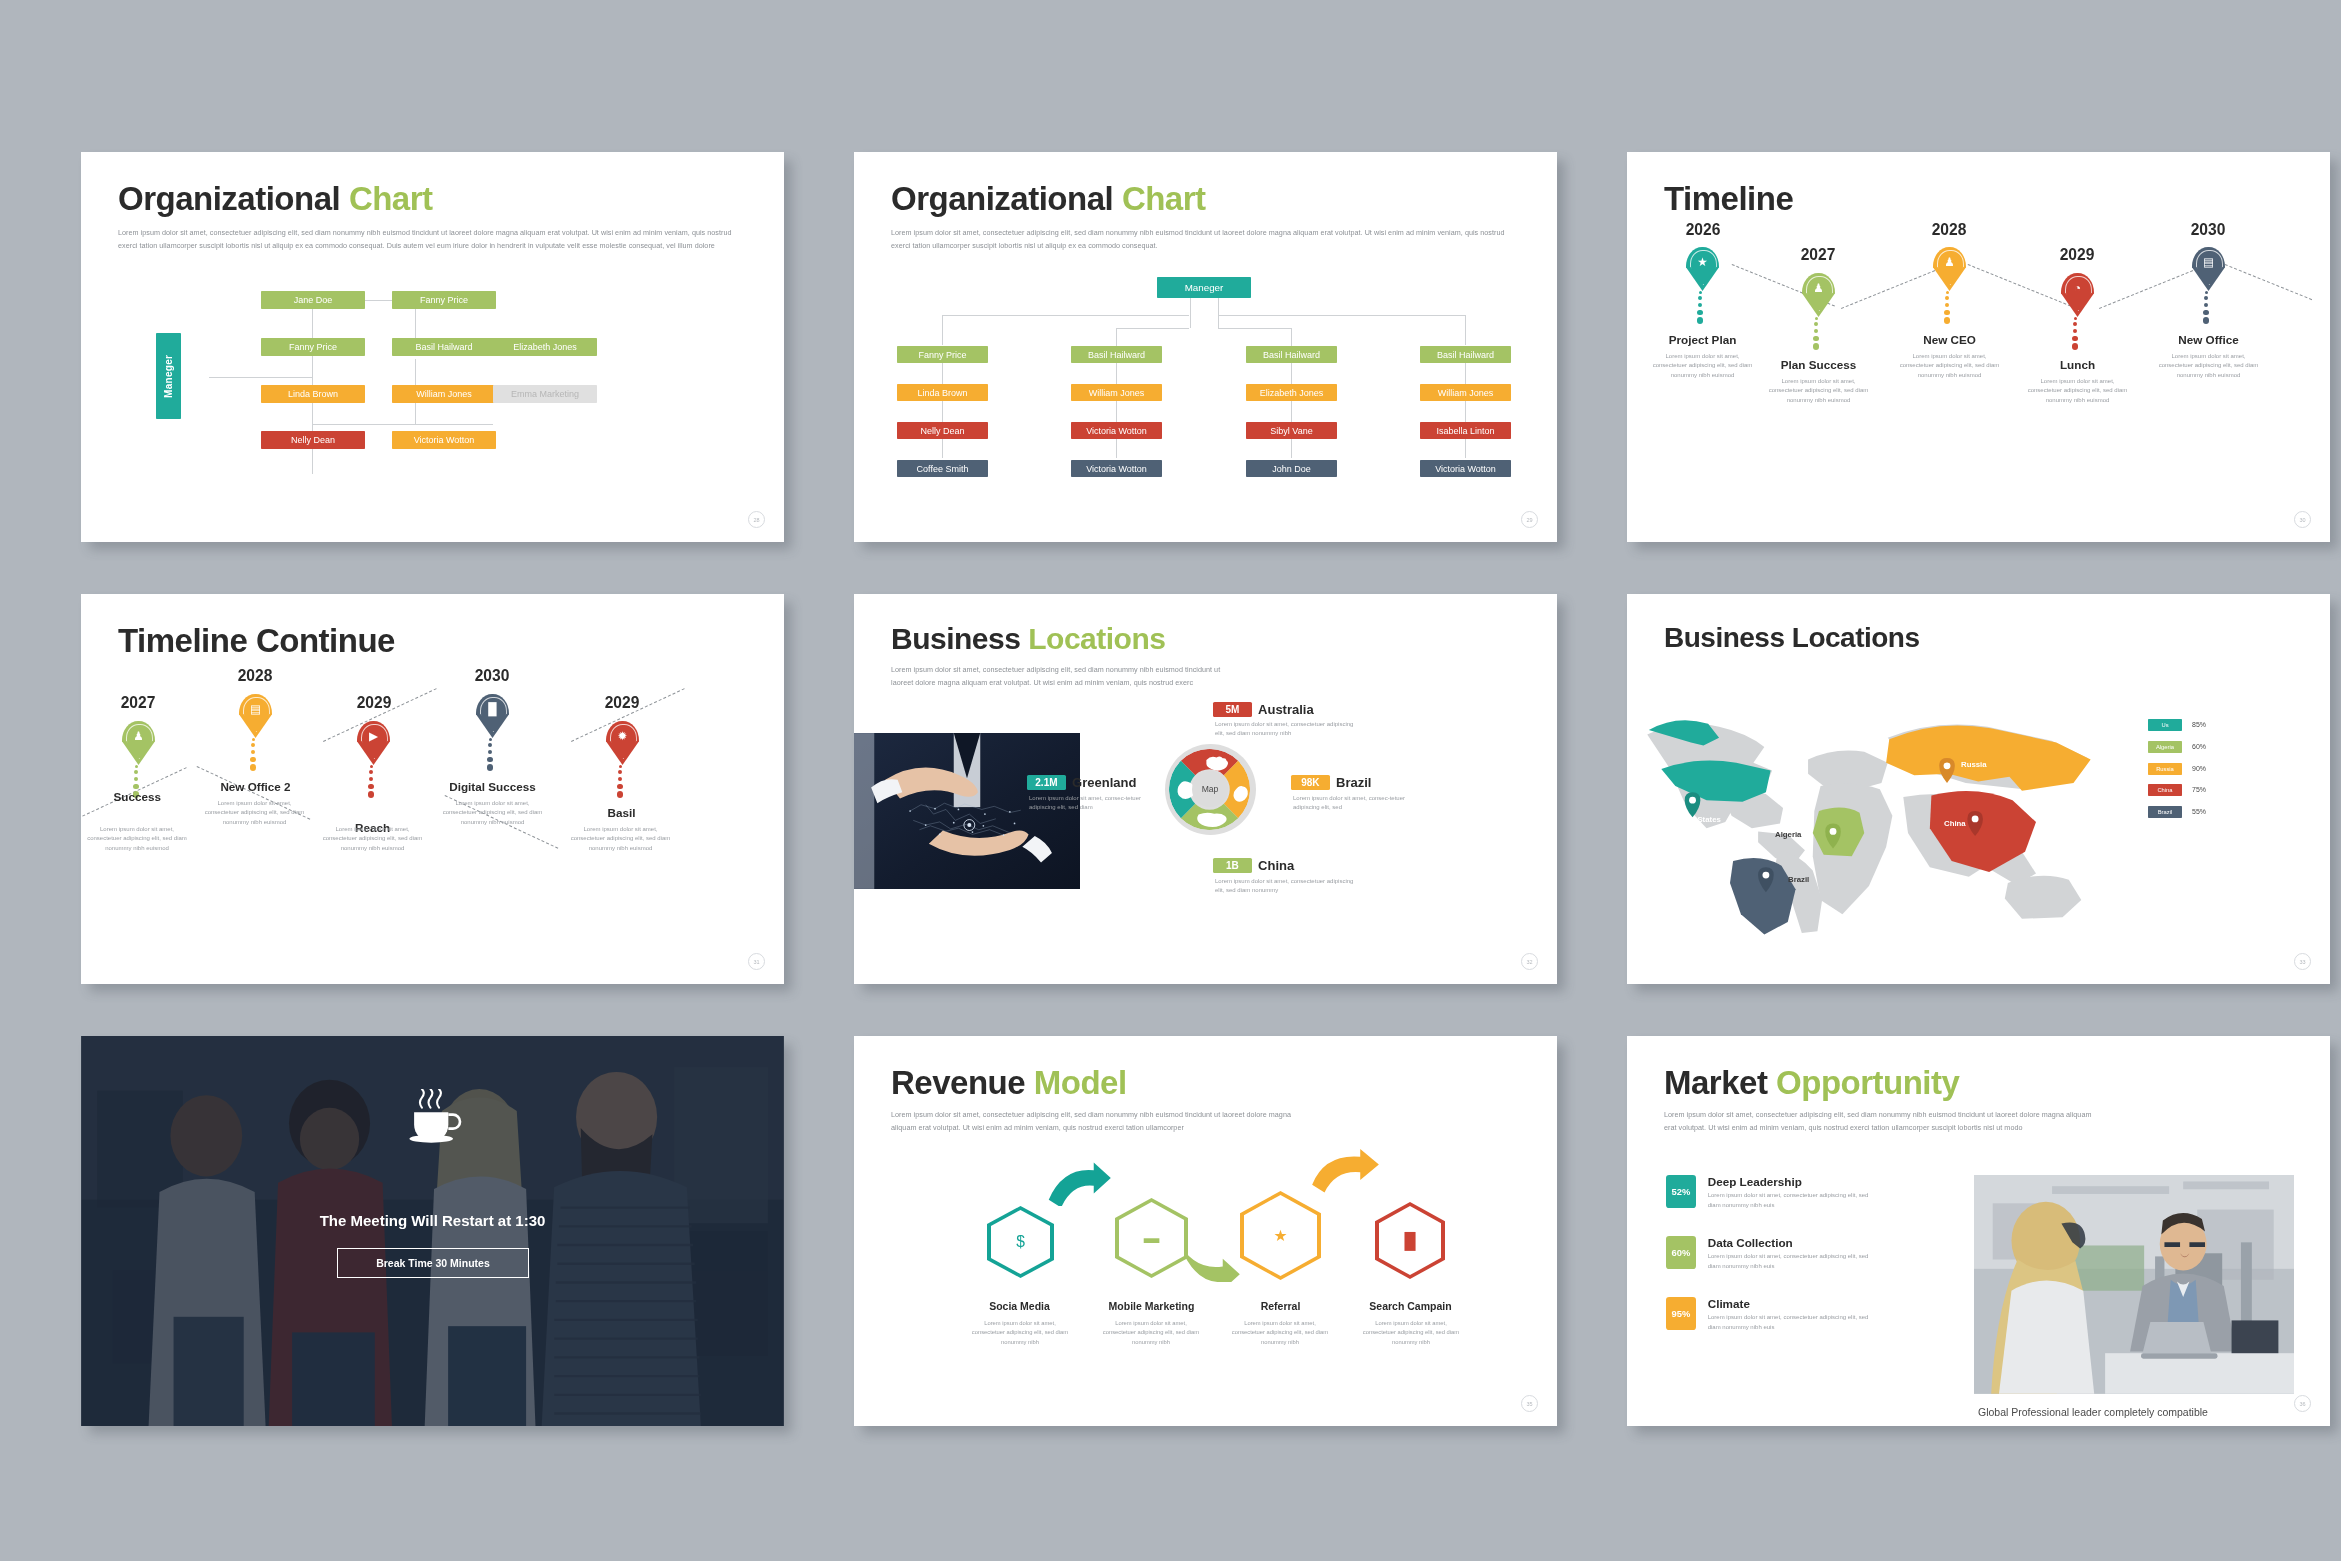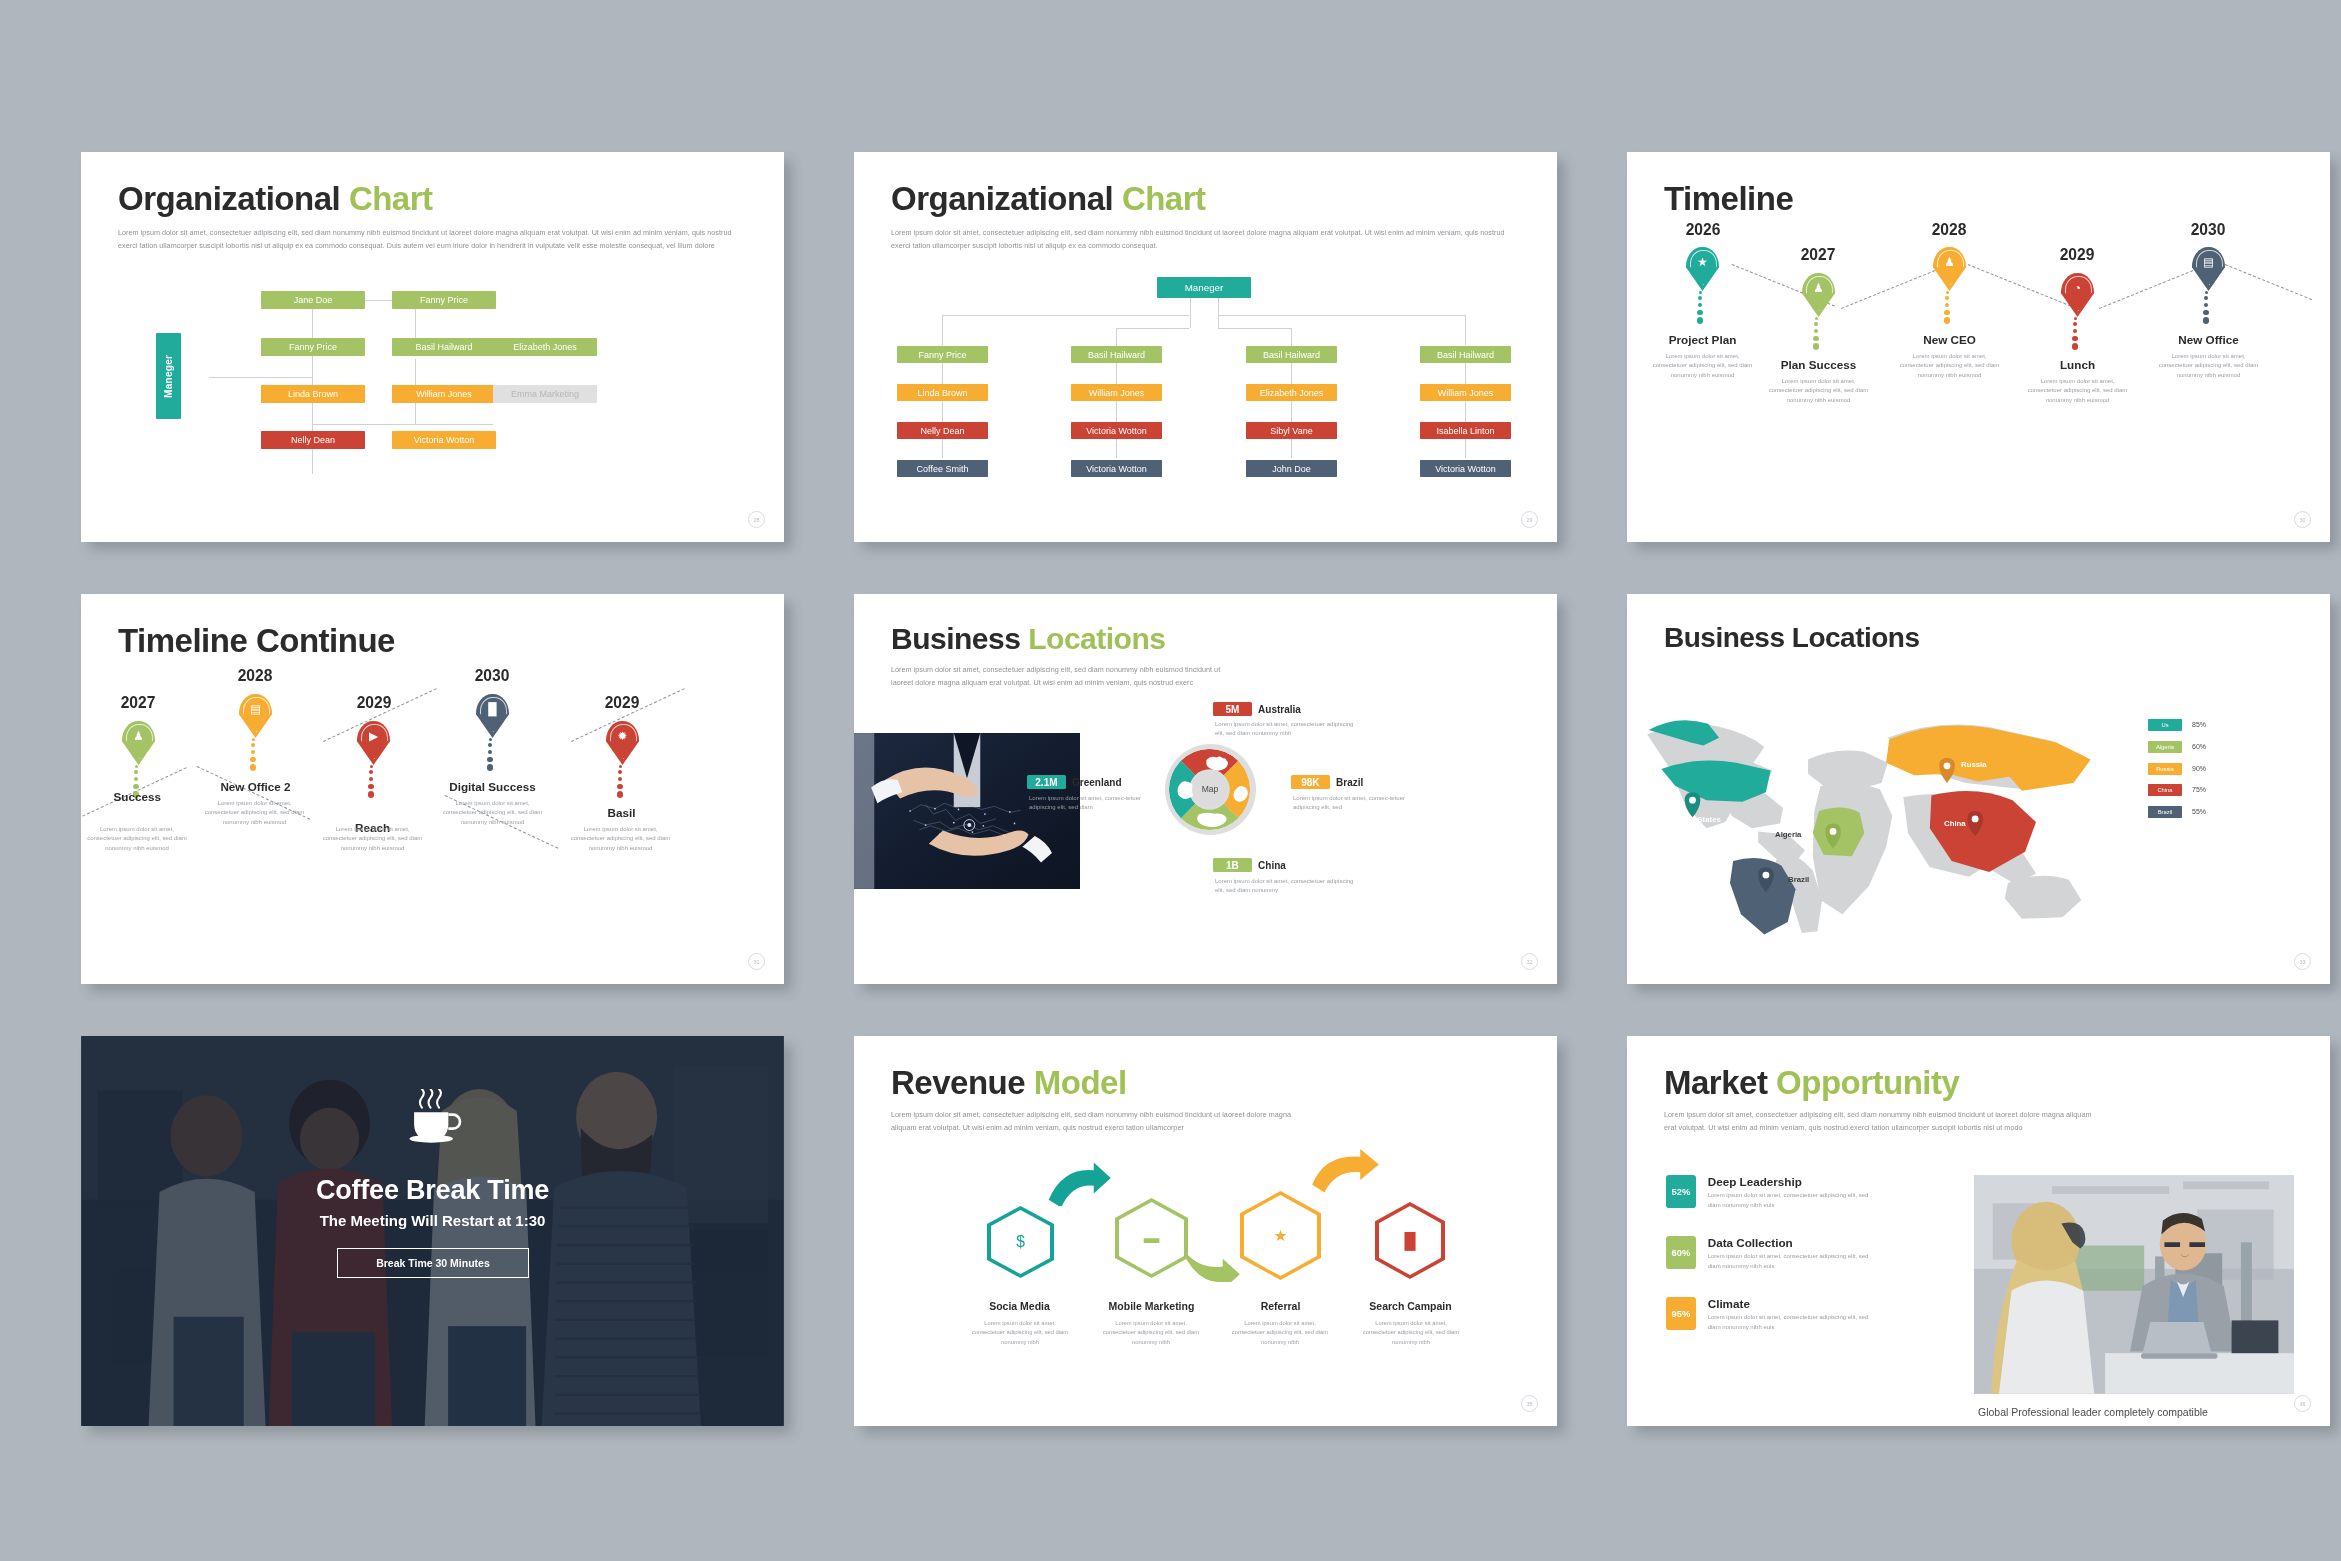--- a/index.html
+++ b/index.html
@@ -84,21 +84,21 @@
   .donut-hub{
     position:absolute;width:36px;height:36px;border-radius:50%;background:#dcdcdc;
     display:flex;align-items:center;justify-content:center;
     font-size:8.6px;color:#4a4a4a;font-weight:400;
   }
   .tagnum{
     display:inline-flex;align-items:center;justify-content:center;
     color:#fff;font-size:10px;font-weight:700;border-radius:1.6px;
     padding:1.6px 6.2px;min-width:26.5px;
   }
-  .loc-name{font-size:10px;font-weight:700;color:#2b2b2b;}
+  .loc-name{font-size:13px;font-weight:700;color:#2b2b2b;}
   .loc-desc{font-size:6px;line-height:9.4px;color:#9a9ea3;}
   
   .leg-chip{
     width:34px;height:11.7px;display:flex;align-items:center;justify-content:center;
     color:#fff;font-size:5.8px;border-radius:0.8px;
   }
   .leg-pct{font-size:7px;color:#4a4a4a;margin-left:10px;}
   
   .coffee-overlay{position:absolute;inset:0;background:rgba(20,32,48,.70);}
   
@@ -637,21 +637,20 @@
           <path d="M32 24 q-5 -7 0 -13 q5 -6 0 -11"></path>
           <path d="M43 24 q-5 -7 0 -13 q5 -6 0 -11"></path>
           <path d="M54 24 q-5 -7 0 -13 q5 -6 0 -11"></path>
         </g>
         <path d="M22 30 h44 v16 a22 22 0 0 1 -44 0 z" fill="#ffffff"></path>
         <path d="M66 33 h6 a9 9 0 0 1 0 18 h-6" fill="none" stroke="#ffffff" stroke-width="3.4"></path>
         <ellipse cx="44" cy="64" rx="28" ry="5" fill="#ffffff"></ellipse>
       </svg>
     </div>
 
-    <div style="position:absolute;left:0;right:0;top:139px;text-align:center;font-size:27px;font-weight:700;color:#fff;letter-spacing:-0.2px;">Coffee Break Time</div>
     <div style="position:absolute;left:0;right:0;top:176px;text-align:center;font-size:15px;font-weight:700;color:#fff;">The Meeting Will Restart at 1:30</div>
     <div style="position:absolute;left:256px;top:212px;width:190px;height:28px;border:1.2px solid #fff;display:flex;align-items:center;justify-content:center;font-size:10.5px;font-weight:700;color:#fff;">Break Time 30 Minutes</div>
   </div>
 
   <div class="slide">
     <div class="title">
       <span>Revenue</span>
       <span class="accent">Model</span>
     </div>
     <div class="subtext" style="top:73px;width:414px;">Lorem ipsum dolor sit amet, consectetuer adipiscing elit, sed diam nonummy nibh euismod tincidunt ut laoreet dolore magna aliquam erat volutpat. Ut wisi enim ad minim veniam, quis nostrud exerci tation ullamcorper</div>

